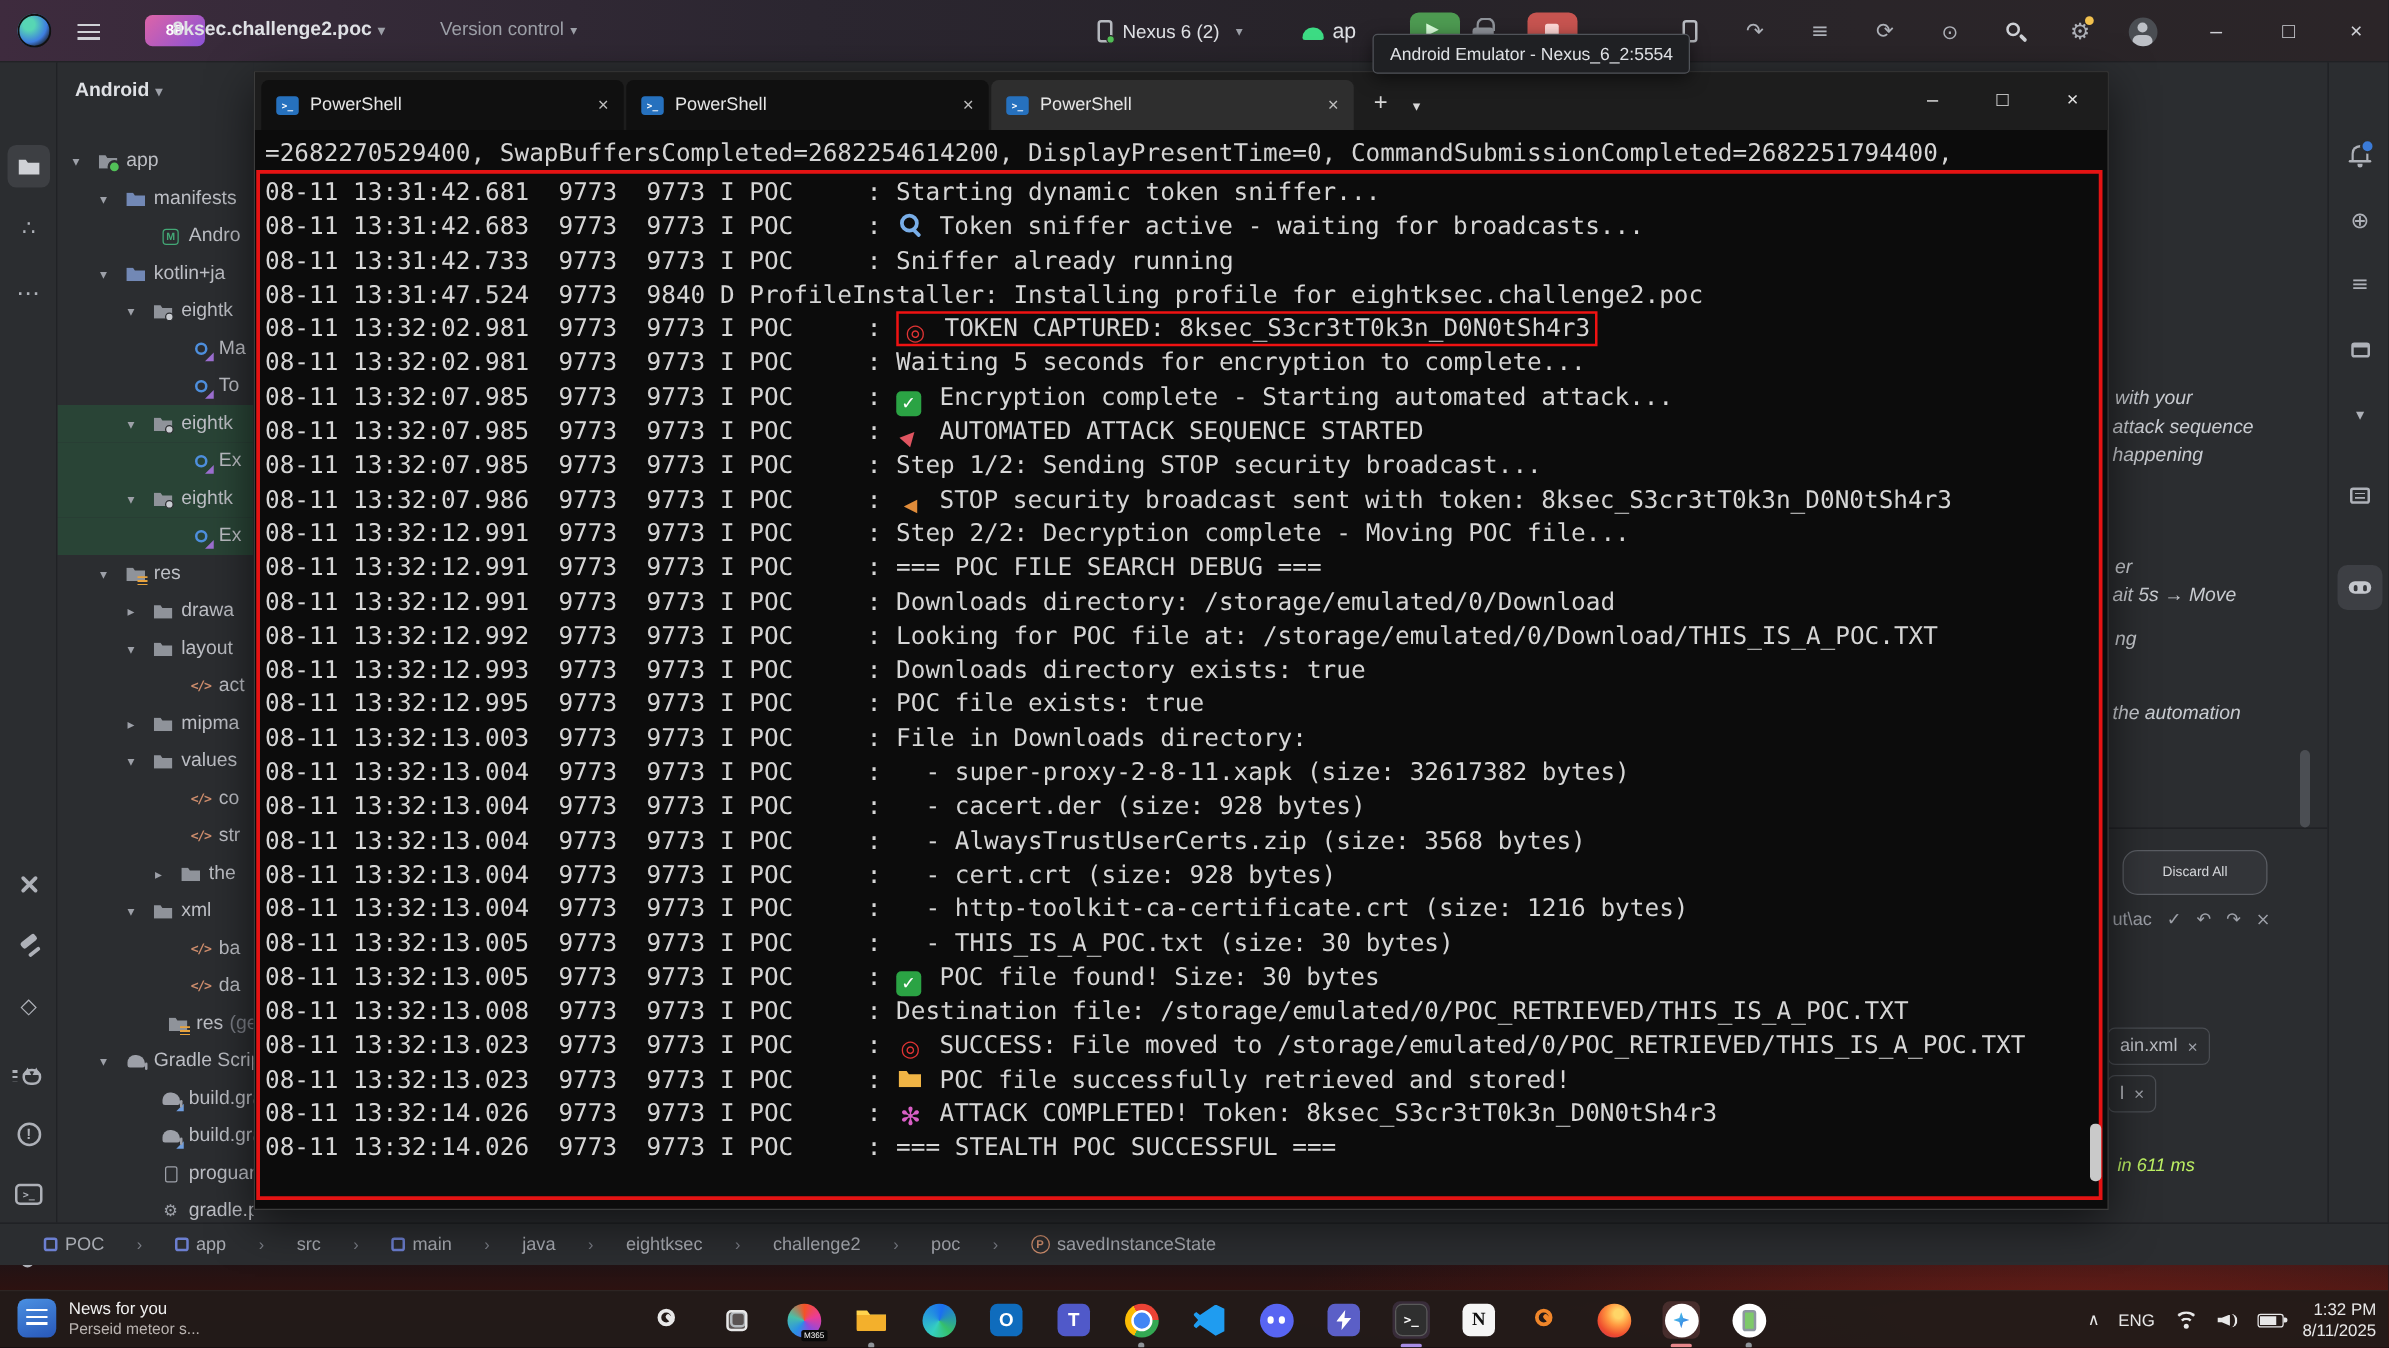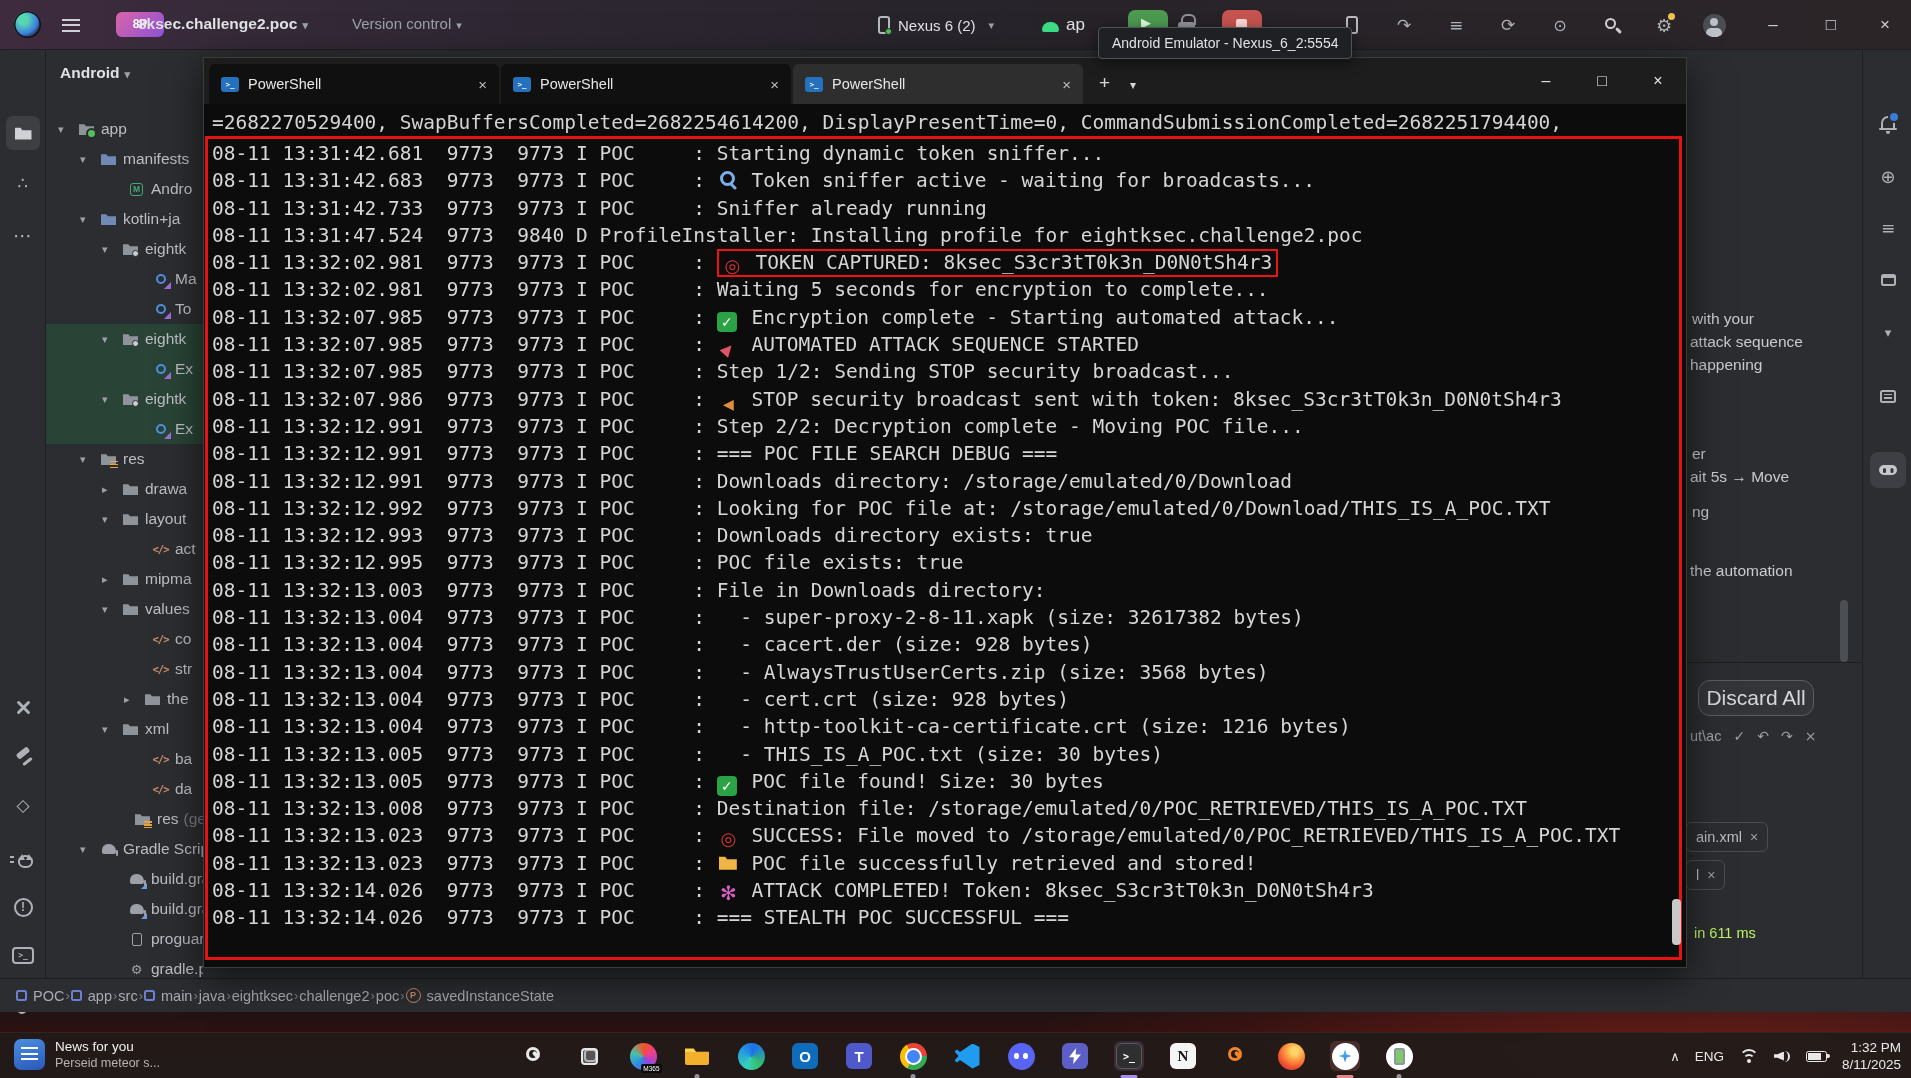--- a/index.html
+++ b/index.html
@@ -112,36 +112,36 @@
   .ti.gradle::after,.ti.gradle-file::after{content:"";position:absolute;right:-1px;top:9px;width:2.5px;height:6px;background:#9da0a8;border-radius:1px;}
   .ti.gradle-file::before{content:"";position:absolute;right:-2px;bottom:-2px;width:0;height:0;border-bottom:6px solid #6f9ddd;border-left:6px solid transparent;}
   .ti.file i{background:none;clip-path:none;width:10px;height:13px;border:1.6px solid #9da0a8;border-radius:2px;}
   .ti.gear-file i{background:none;clip-path:none;width:auto;height:auto;color:#9da0a8;font-size:13px;font-family:"DejaVu Sans",sans-serif;}
 
   
   .centerfill{position:absolute;left:203px;right:49px;top:50px;bottom:34px;background:#2b2d30;}
   .rstrip{position:absolute;right:0;top:50px;bottom:34px;width:49px;background:#2b2d30;border-left:1px solid #1e1f22;}
   .rsb{position:absolute;left:7px;width:36px;height:36px;border-radius:8px;display:flex;align-items:center;justify-content:center;}
   .rsb.on{background:#3d3f44;}
-  .frag{position:absolute;color:#c8cbd0;font-size:15.5px;white-space:nowrap;}
+  .frag{position:absolute;color:#c8cbd0;font-size:15.5px;white-space:nowrap;font-style:italic;}
   .frag.dim{color:#bef264;font-size:14.5px;}
   .rp-div{position:absolute;left:1687px;right:49px;top:662px;height:1px;background:#1e1f22;}
   .rp-thumb{position:absolute;left:1840px;top:600px;width:8px;height:62px;border-radius:4px;background:#4b4e53;}
   .discard-btn{position:absolute;left:1698px;top:680px;width:116px;height:36px;border:1px solid #5a5d63;border-radius:12px;background:#333539;
-    color:#d5d7db;font-size:21px;display:flex;align-items:center;justify-content:center;}
+    color:#d5d7db;font-size:11px;display:flex;align-items:center;justify-content:center;}
   .hintrow{position:absolute;left:1690px;top:728px;display:flex;gap:12px;align-items:center;color:#9da0a8;font-size:14.5px;}
   .hico{font-family:"DejaVu Sans",sans-serif;font-size:14px;color:#9da0a8;}
   .chip{position:absolute;height:30px;border:1px solid #4a4d52;border-radius:6px;display:flex;align-items:center;gap:8px;
     padding:0 9px;color:#bcbec4;font-size:14.5px;background:#2b2d30;white-space:nowrap;overflow:hidden;}
   .chip .x{color:#9da0a8;font-size:14px;}
 
   
   .statusbar{position:absolute;left:0;bottom:0;right:0;height:34px;background:#2b2d30;border-top:1px solid #1e1f22;
     display:flex;align-items:center;color:#a8abb2;font-size:14.5px;}
-  .crumbs{display:flex;align-items:flex-start;gap:1px;padding-left:16px;}
+  .crumbs{display:flex;align-items:flex-start;gap:26px;padding-left:16px;margin-left:19px;}
   .crumb{display:flex;align-items:center;gap:6px;}
   .crumb-sep{color:#7a7d85;font-size:13px;}
   .mod-ic{width:11px;height:11px;border:2px solid #6c7fd0;border-radius:2.5px;}
   .prop-ic{width:15px;height:15px;border:1.8px solid #cf8e6d;border-radius:50%;color:#cf8e6d;font:700 9px/12px "Liberation Sans",sans-serif;text-align:center;}
   .sb-right{margin-left:auto;display:flex;align-items:center;gap:24px;padding-right:18px;}
 
   
   .term{position:absolute;left:203px;top:57px;width:1484px;height:911px;background:#0c0c0c;z-index:10;
     border:1px solid #3c3c3c;box-shadow:0 10px 36px rgba(0,0,0,.6);}
   .term-tabs{position:relative;height:46px;background:#1d1d1d;display:flex;align-items:flex-end;padding-left:5px;}

